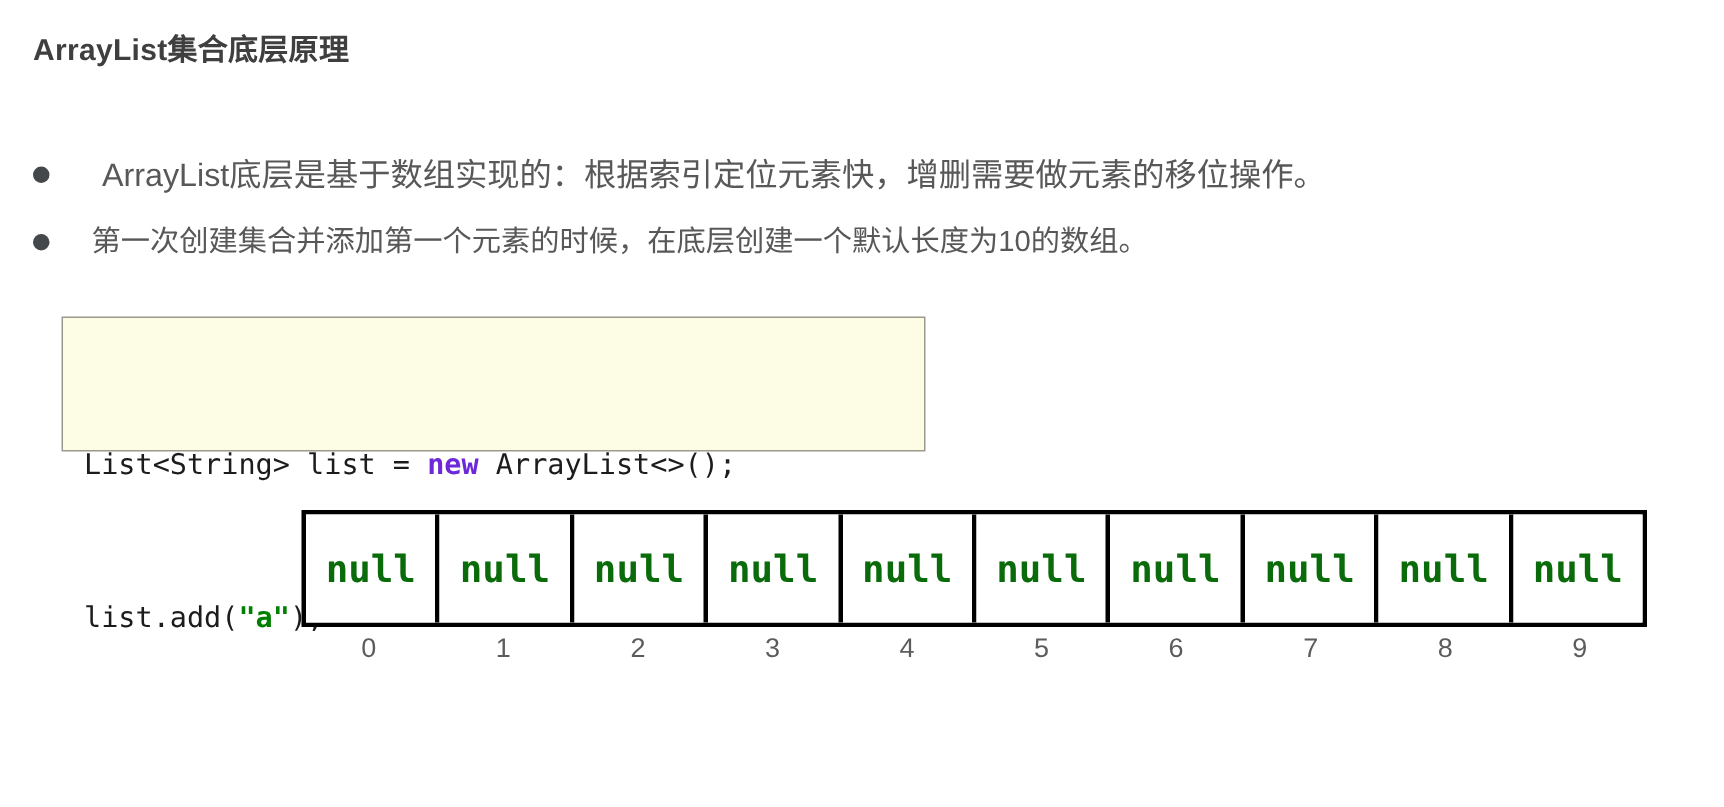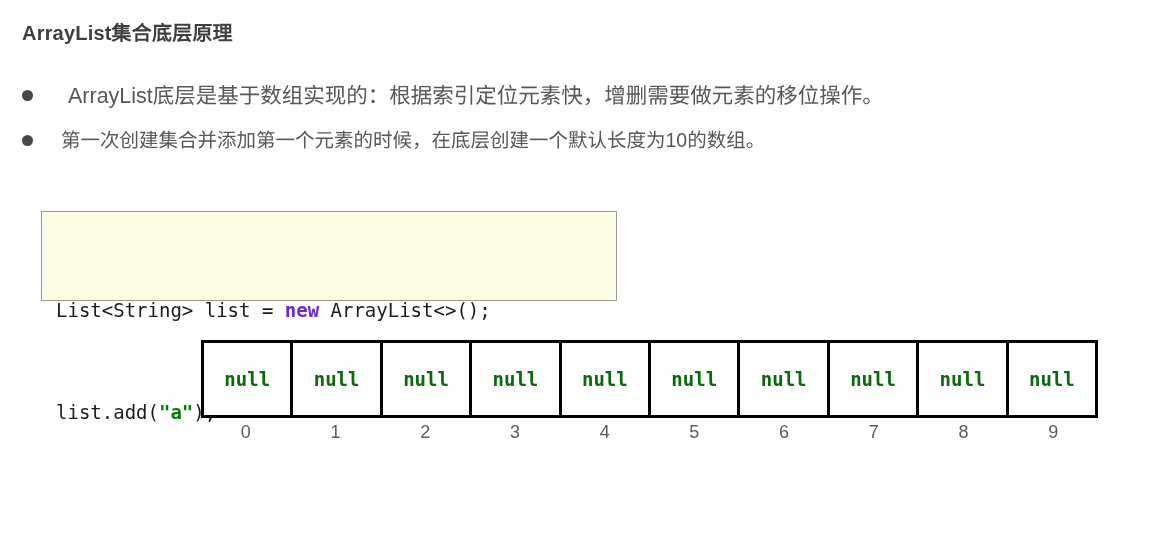--- a/index.html
+++ b/index.html
@@ -32,21 +32,21 @@
     font-weight: bold;
     color: #3f3f3f;
     letter-spacing: 0.2px;
     white-space: nowrap;
   }
 
   
   .bullet-list {
     position: absolute;
     left: 22px;
-    top: 81px;
+    top: 102px;
     width: 1110px;
   }
   .bullet-row {
     display: flex;
     align-items: flex-start;
     white-space: nowrap;
   }
   .bullet-row.first { margin-bottom: 15px; }
 
   .bullet-marker {
@@ -109,21 +109,21 @@
   }
   .array-cell {
     flex: 1 1 0;
     height: 72px;
     box-sizing: border-box;
     border-right: 3px solid #000000;
     display: flex;
     align-items: center;
     justify-content: center;
     font-family: "DejaVu Sans Mono", "Liberation Mono", monospace;
-    font-size: 19px;
+    font-size: 25px;
     font-weight: bold;
     color: #0a6b0a;
     background: #ffffff;
   }
   .array-cell:last-child { border-right: none; }
 
   .array-indices {
     display: flex;
     width: 897px;
     margin-top: 4px;

